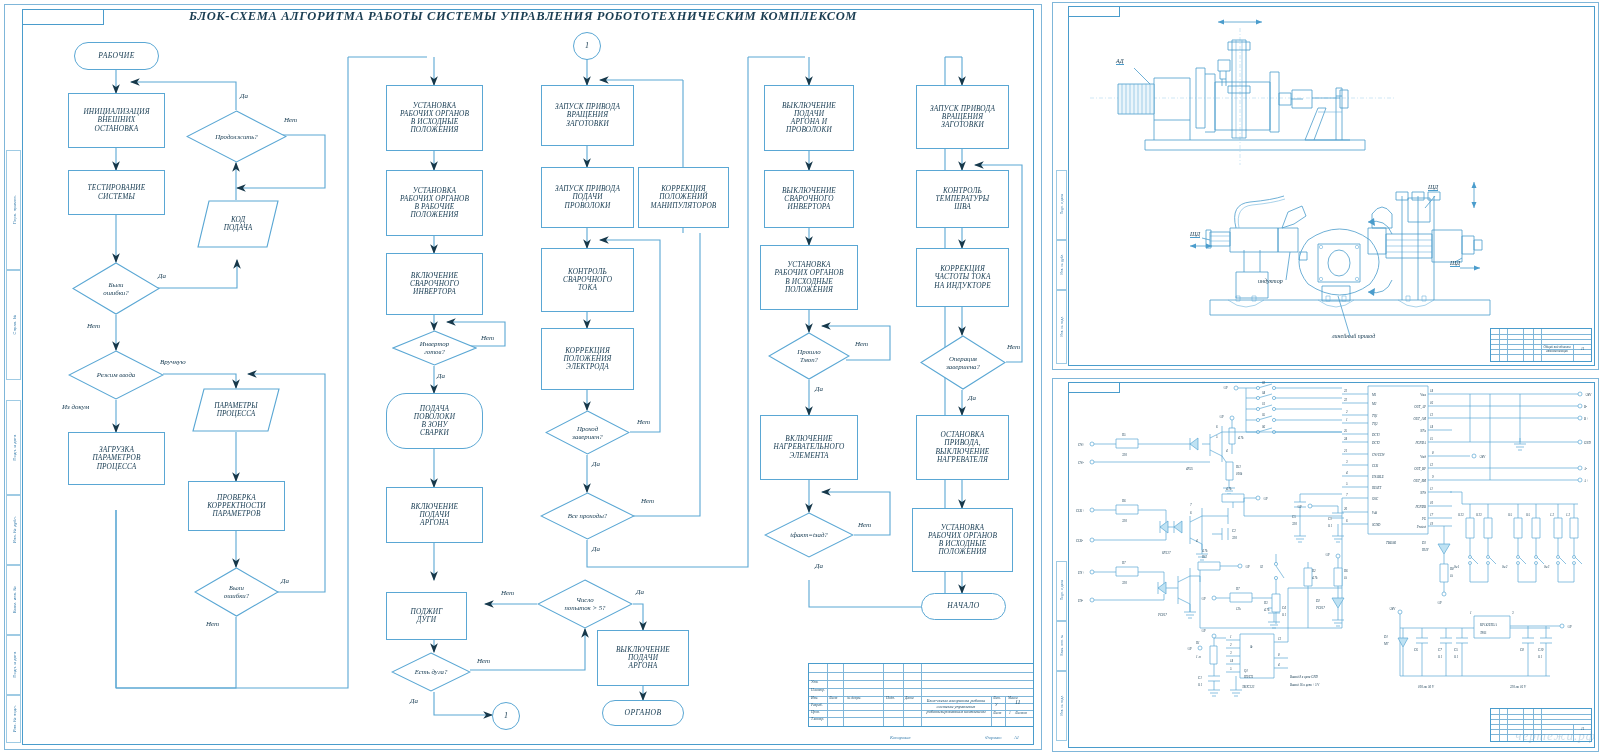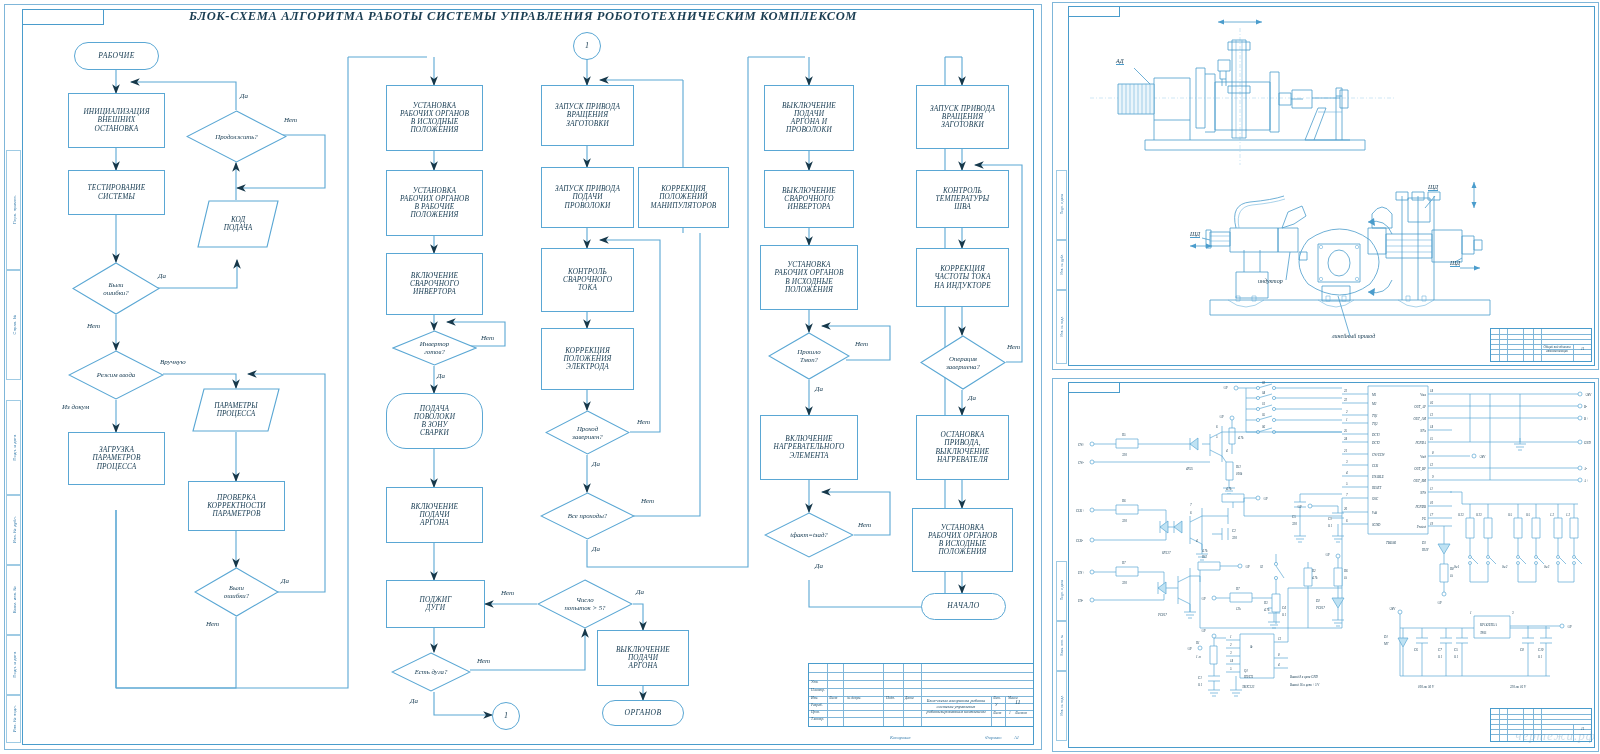--- a/index.html
+++ b/index.html
@@ -298,21 +298,21 @@
   <div class="lbl" style="left:481px;top:334px;">Нет</div>
   <div class="lbl" style="left:437px;top:372px;">Да</div>
 
   <div class="fc proc" style="left:386px;top:393px;width:97px;height:56px;white-space:pre-line;border-radius:20px;">ПОДАЧА
 ПОВОЛОКИ
 В ЗОНУ
 СВАРКИ</div>
   <div class="fc proc" style="left:386px;top:487px;width:97px;height:56px;white-space:pre-line;">ВКЛЮЧЕНИЕ
 ПОДАЧИ
 АРГОНА</div>
-  <div class="fc proc" style="left:386px;top:580px;width:99px;height:48px;white-space:pre-line;">ПОДЖИГ
+  <div class="fc proc" style="left:386px;top:592px;width:81px;height:48px;white-space:pre-line;">ПОДЖИГ
 ДУГИ</div>
 
   <div class="fc dec" style="left:391px;top:652px;width:80px;height:40px;">
     <svg class="dshape" viewBox="0 0 80 40" preserveAspectRatio="none">
         <polygon points="40,1 79,20 40,39 1,20" fill="#fff" stroke="#5aa7d4" stroke-width="1.1"></polygon>
       </svg>
     <span class="dtxt">Есть дуга?</span>
   </div>
   <div class="lbl" style="left:477px;top:657px;">Нет</div>
   <div class="lbl" style="left:410px;top:697px;">Да</div>

